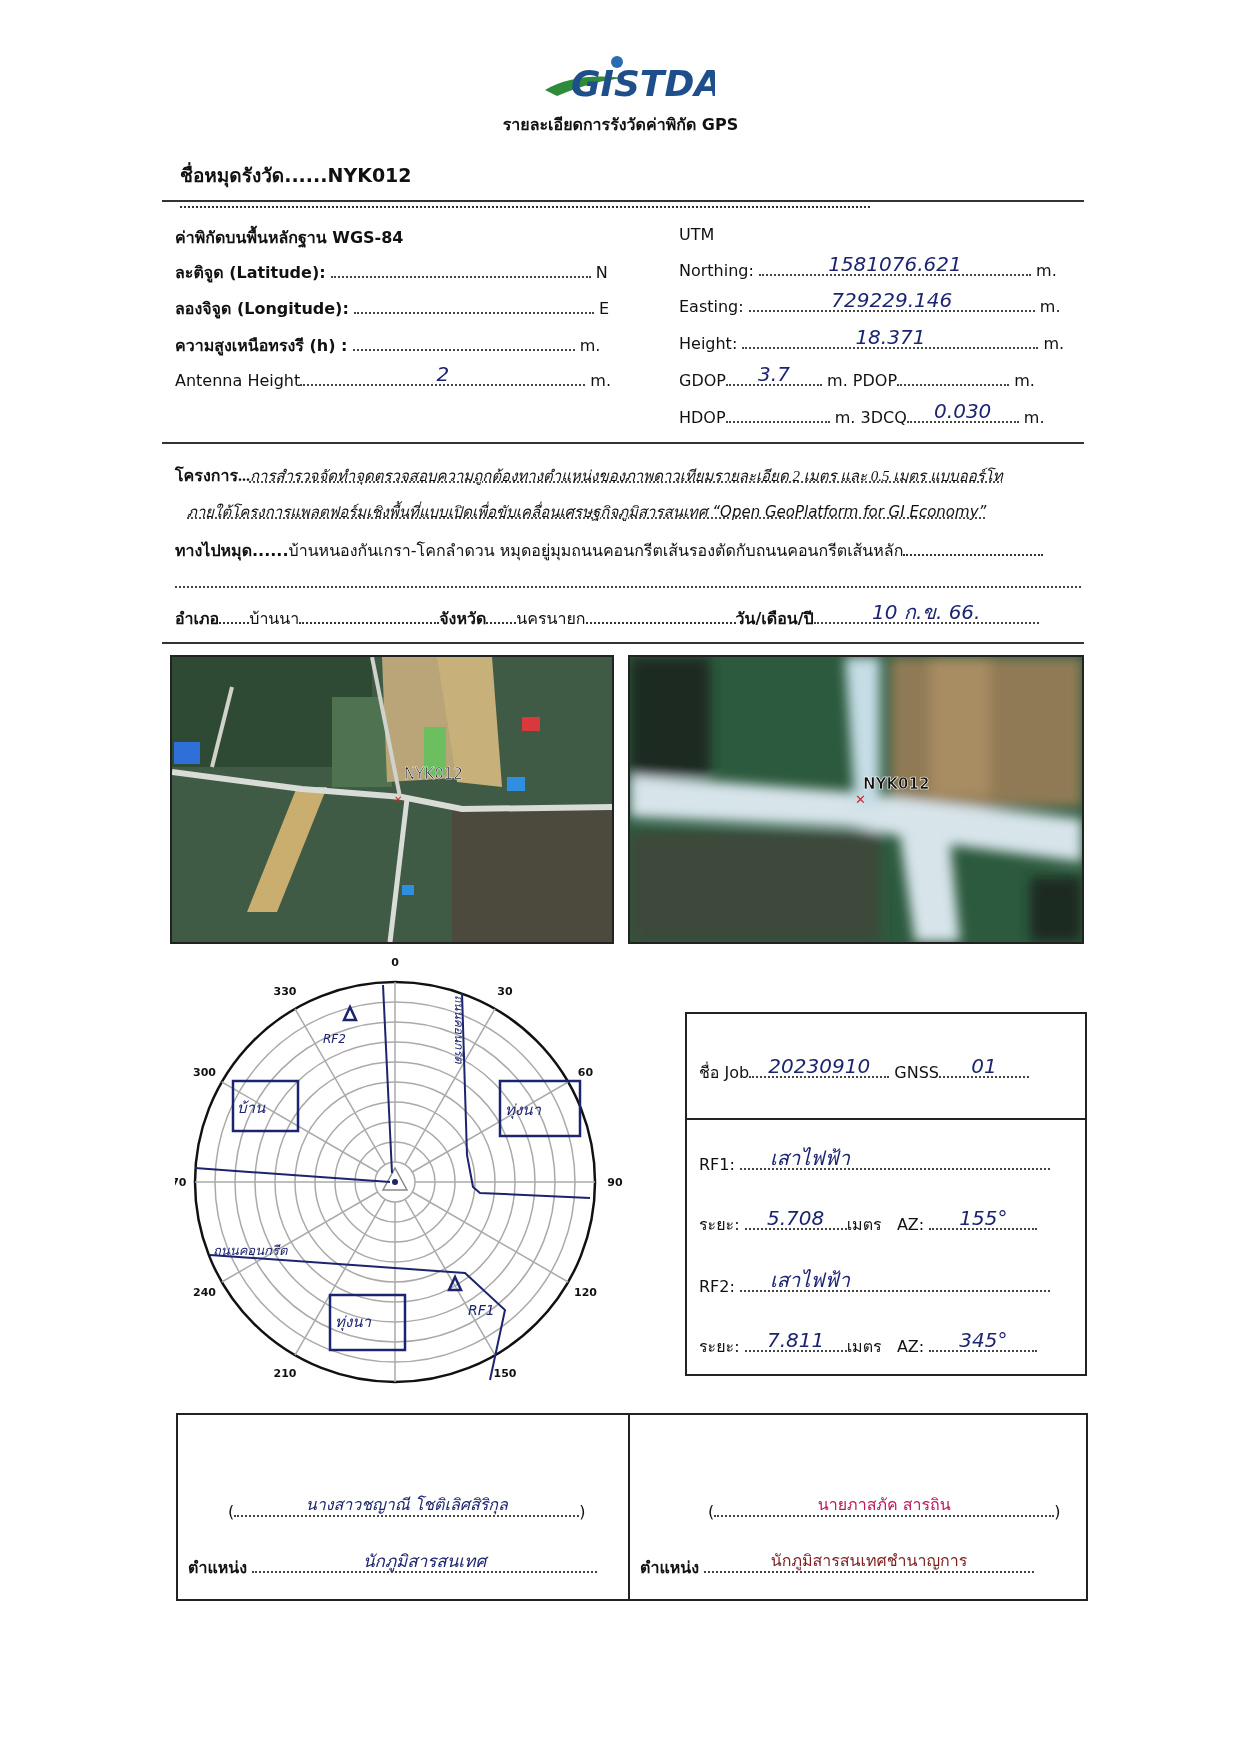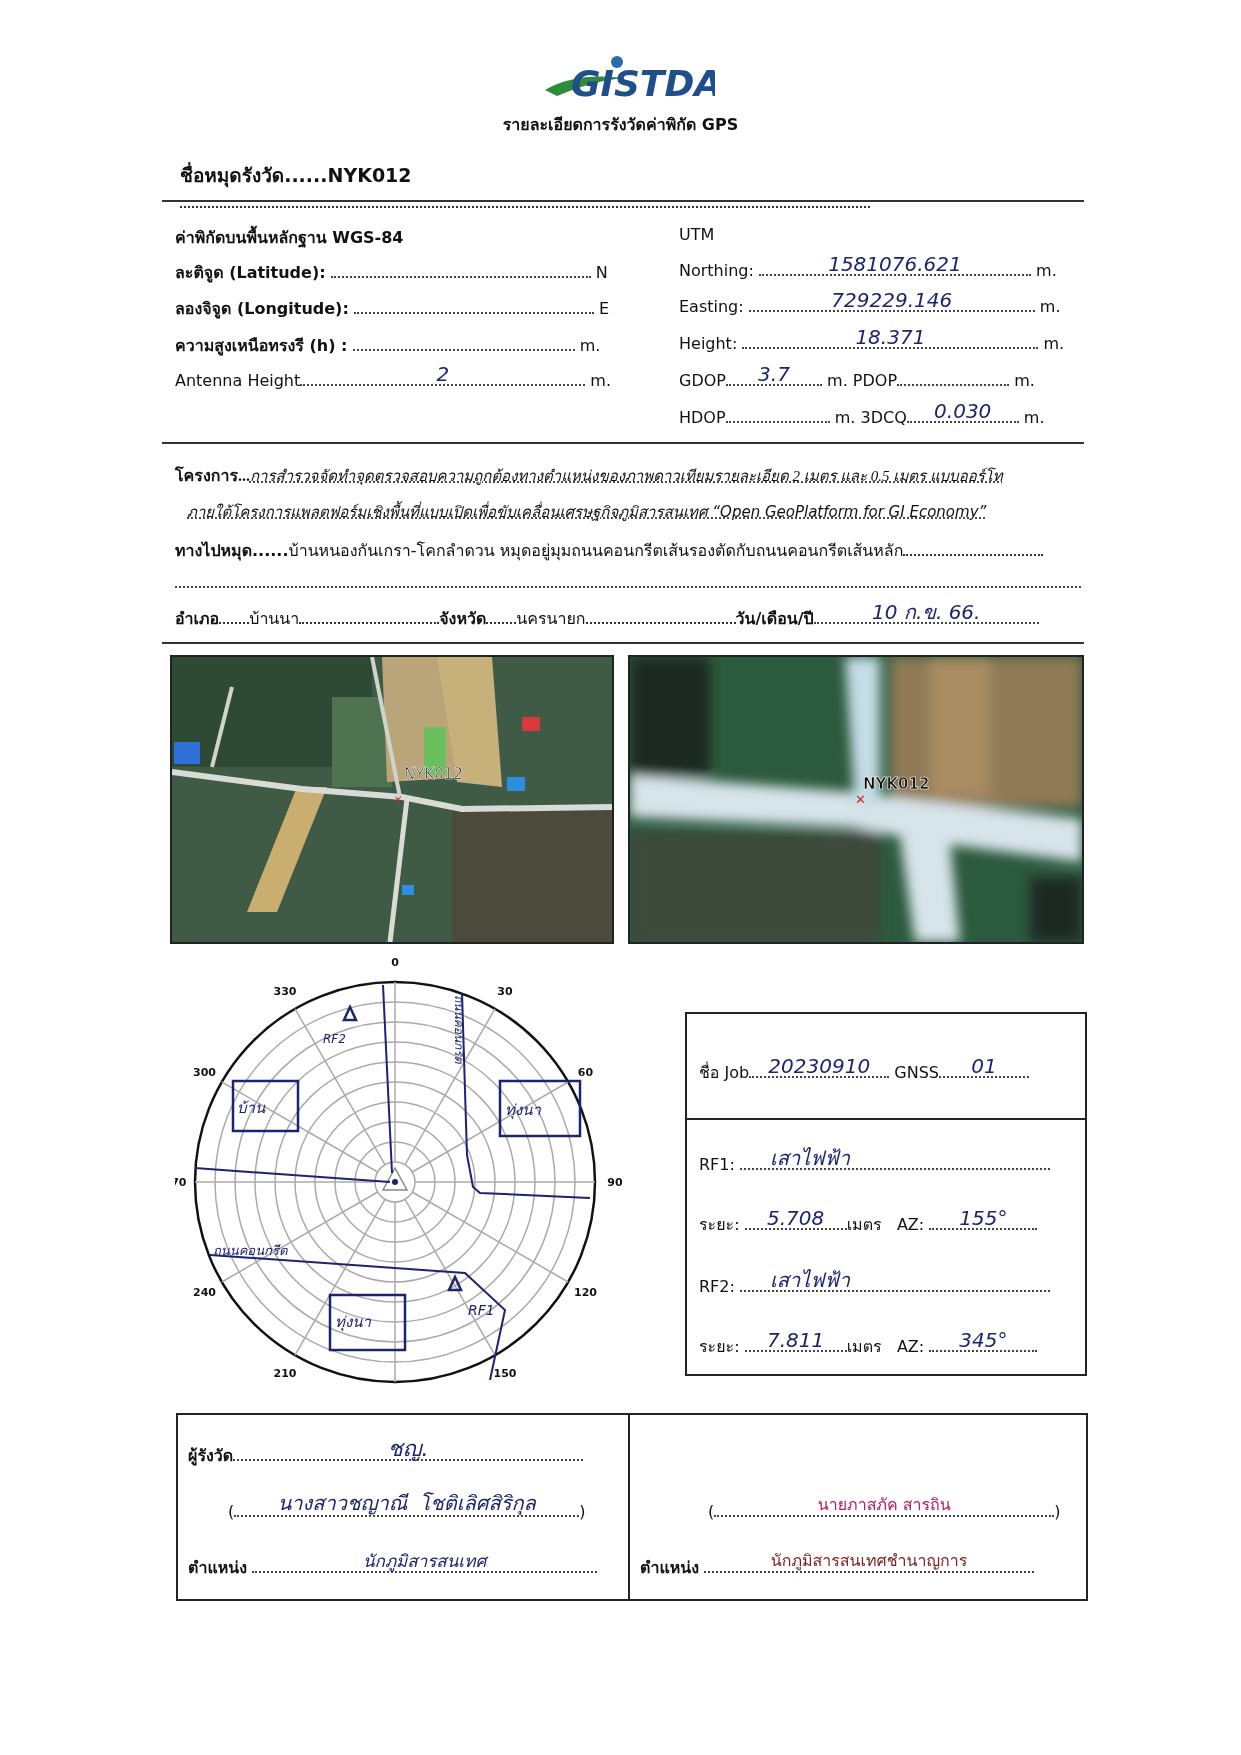--- a/index.html
+++ b/index.html
@@ -235,25 +235,22 @@
     <span>RF2:</span> <span class="fill" style="width:310px;"><span class="v" style="text-align:left;padding-left:30px;">เสาไฟฟ้า</span></span>
   </div>
   <div class="abs lbl" style="left:12px;top:320px;">
     <span>ระยะ:</span> <span class="fill" style="width:102px;"><span class="v">7.811</span></span><span>เมตร</span>
     &nbsp;&nbsp;<span>AZ:</span> <span class="fill" style="width:108px;"><span class="v">345°</span></span>
   </div>
 </div>
 
 <div class="abs" id="sigbox">
   <div class="vsep"></div>
-  <div class="abs lbl" style="left:10px;top:28px;">
-    <span class="bold">ผู้รังวัด</span><span class="fill" style="width:350px;"><span class="v" style="font-size:22px;">ชญ.</span></span>
-  </div>
   <div class="abs lbl" style="left:50px;top:86px;">
-    (<span class="fill" style="width:345px;"><span class="v" style="font-size:20px;font-family:Liberation Mono, monospace;">นางสาวชญาณี โชติเลิศสิริกุล</span></span>)
+    (<span class="fill" style="width:345px;"><span class="v" style="font-size:16px;">นางสาวชญาณี โชติเลิศสิริกุล</span></span>)
   </div>
   <div class="abs lbl" style="left:10px;top:140px;">
     <span class="bold">ตำแหน่ง</span> <span class="fill" style="width:345px;"><span class="v" style="font-size:17px;">นักภูมิสารสนเทศ</span></span>
   </div>
   <div class="abs lbl" style="left:530px;top:86px;">
     (<span class="fill" style="width:340px;"><span class="v" style="font-style:normal;color:#be185d;font-size:16px;">นายภาสภัค สารถิน</span></span>)
   </div>
   <div class="abs lbl" style="left:462px;top:140px;">
     <span class="bold">ตำแหน่ง</span> <span class="fill" style="width:330px;"><span class="v" style="font-style:normal;color:#7f1d1d;font-size:16px;">นักภูมิสารสนเทศชำนาญการ</span></span>
   </div>

